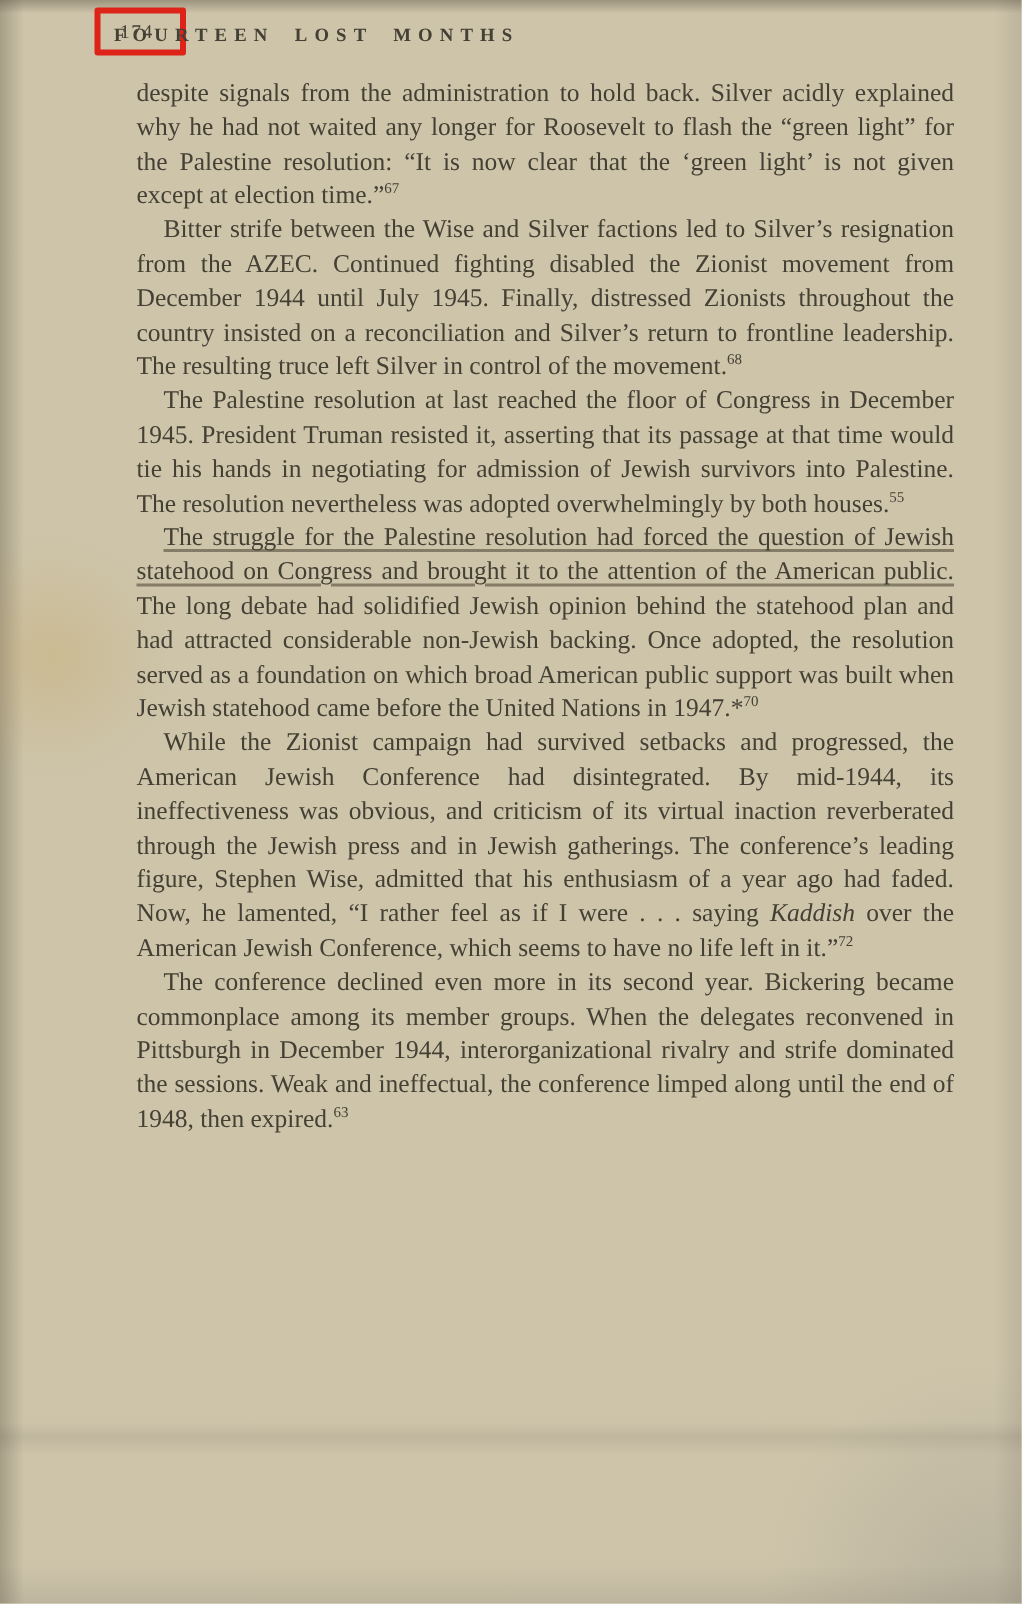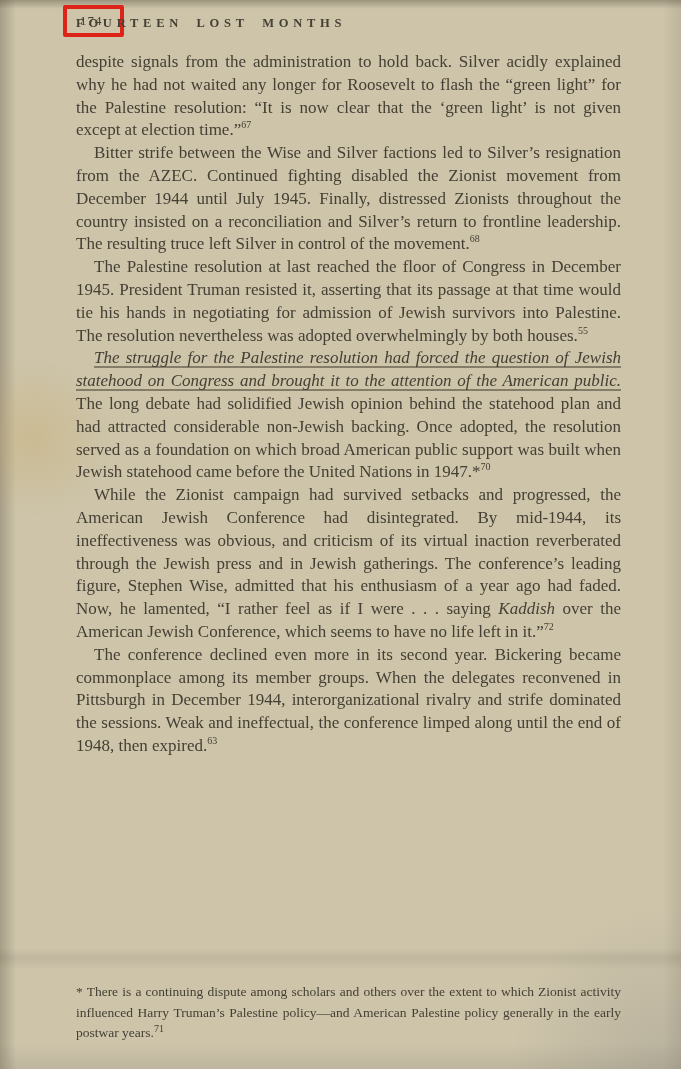--- a/index.html
+++ b/index.html
@@ -37,34 +37,33 @@
   .page-number-box{
     position:absolute;left:63px;top:5px;width:53px;height:24px;
     border:4px solid var(--box-red);border-radius:2px;
   }
   .running-head{
     position:absolute;left:76px;top:16px;width:545px;
     text-align:left;font-size:12.5px;font-weight:700;
     letter-spacing:0.38em;word-spacing:0.45em;
   }
   .page-body{
-    position:absolute;left:76px;top:51px;width:545px;
+    position:absolute;left:91px;top:51px;width:545px;
     font-size:17px;line-height:22.8px;text-align:justify;
     text-justify:inter-word;
   }
   .para{margin:0;}
   .para.indent{text-indent:18px;}
   sup{font-size:10px;line-height:0;vertical-align:super;letter-spacing:0;}
   em{font-style:italic;}
   .u{
     text-decoration:underline;
     text-decoration-color:var(--pencil);
     text-decoration-thickness:1.5px;
     text-underline-offset:3px;
-    font-style:italic;
   }
   .footnote{
     position:absolute;left:76px;top:982px;width:545px;
     font-size:13.5px;line-height:20.5px;text-align:justify;
   }
 </style>
 </head>
 <body>
 
 <div class="scan-page">
@@ -73,14 +72,13 @@
   <div class="running-head">FOURTEEN LOST MONTHS</div>
   <div class="page-body">
       <p class="para"><span>despite signals from the administration to hold back. Silver acidly explained why he had not waited any longer for Roosevelt to flash the “green light” for the Palestine resolution: “It is now clear that the ‘green light’ is not given except at election time.”</span><sup>67</sup></p>
       <p class="para indent"><span>Bitter strife between the Wise and Silver factions led to Silver’s resignation from the AZEC. Continued fighting disabled the Zionist movement from December 1944 until July 1945. Finally, distressed Zionists throughout the country insisted on a reconciliation and Silver’s return to frontline leadership. The resulting truce left Silver in control of the movement.</span><sup>68</sup></p>
       <p class="para indent"><span>The Palestine resolution at last reached the floor of Congress in December 1945. President Truman resisted it, asserting that its passage at that time would tie his hands in negotiating for admission of Jewish survivors into Palestine. The resolution nevertheless was adopted overwhelmingly by both houses.</span><sup>55</sup></p>
       <p class="para indent"><span class="u">The struggle for the Palestine resolution had forced the question of Jewish statehood on Congress and brought it to the attention of the American public.</span><span> The long debate had solidified Jewish opinion behind the statehood plan and had attracted considerable non-Jewish backing. Once adopted, the resolution served as a foundation on which broad American public support was built when Jewish statehood came before the United Nations in 1947.*</span><sup>70</sup></p>
       <p class="para indent"><span>While the Zionist campaign had survived setbacks and progressed, the American Jewish Conference had disintegrated. By mid-1944, its ineffectiveness was obvious, and criticism of its virtual inaction reverberated through the Jewish press and in Jewish gatherings. The conference’s leading figure, Stephen Wise, admitted that his enthusiasm of a year ago had faded. Now, he lamented, “I rather feel as if I were . . . saying </span><em>Kaddish</em><span> over the American Jewish Conference, which seems to have no life left in it.”</span><sup>72</sup></p>
       <p class="para indent"><span>The conference declined even more in its second year. Bickering became commonplace among its member groups. When the delegates reconvened in Pittsburgh in December 1944, interorganizational rivalry and strife dominated the sessions. Weak and ineffectual, the conference limped along until the end of 1948, then expired.</span><sup>63</sup></p>
     </div>
   <div class="scan-shadow-band"></div>
-  <div class="footnote"><span>* There is a continuing dispute among scholars and others over the extent to which Zionist activity influenced Harry Truman’s Palestine policy—and American Palestine policy generally in the early postwar years.</span><sup>71</sup></div>
 </div>
 
 </body></html>

